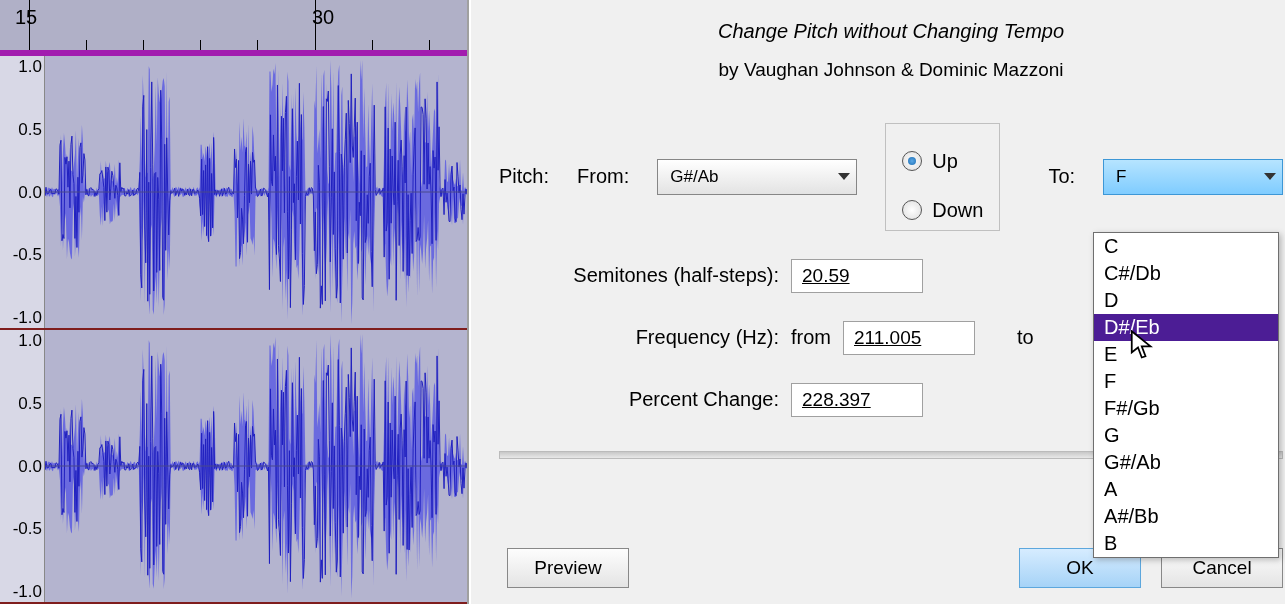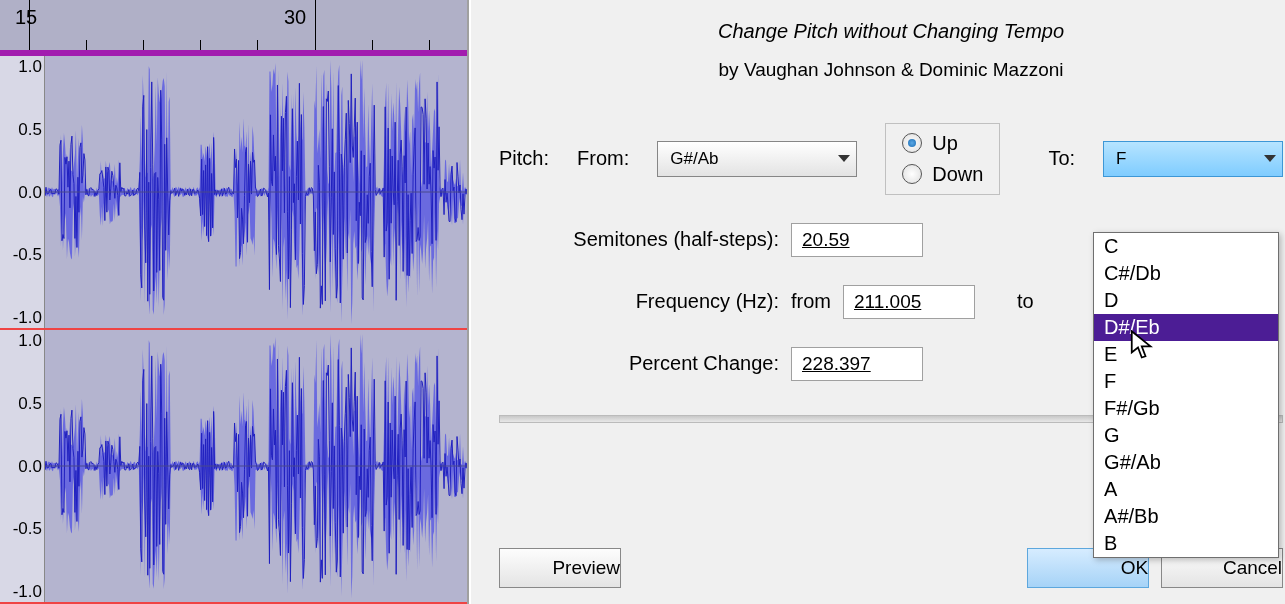--- a/index.html
+++ b/index.html
@@ -3,66 +3,66 @@
 <meta charset="utf-8">
 <style>
 html,body{margin:0;padding:0;font-family:"Segoe UI",Tahoma,Arial,sans-serif;font-size:17px;color:#000;background:#fff;}
 .app{display:flex;width:1285px;height:604px;overflow:hidden;}
 
 .left{flex:0 0 467px;display:flex;flex-direction:column;border-right:2px solid #a0a0a0;background:#c8c8da;}
 .ruler{height:50px;background:#b0b0c7;position:relative;border-bottom:6px solid #a21caf;}
 .ruler-tick{position:absolute;top:0;bottom:0;width:1px;background:#000;}
 .ruler-label{position:absolute;top:6px;font-size:20px;color:#000;}
 .ruler-minor{position:absolute;bottom:0;width:1px;height:10px;background:#000;}
-.track{flex:1;display:flex;border-bottom:2px solid #ef4444;background:#b4b4cf;position:relative;}
+.track{flex:1;display:flex;border-bottom:2px solid #7f1d1d;background:#b4b4cf;position:relative;}
 .yaxis{width:44px;background:#d8d8e6;border-right:1px solid #888;display:flex;flex-direction:column;justify-content:space-between;padding:2px 0;font-size:17px;text-align:right;}
 .yaxis span{display:block;padding-right:2px;line-height:1;}
 .wave{flex:1;position:relative;overflow:hidden;}
 .wave svg{position:absolute;inset:0;width:100%;height:100%;}
 
 .right{flex:1;background:#f0f0f0;border-left:2px solid #fff;padding:20px 28px 10px 28px;position:relative;display:flex;flex-direction:column;}
 .title{font-size:20px;text-align:center;margin-bottom:14px;font-style:italic;}
 .credits{font-size:19px;text-align:center;line-height:1.35;margin-bottom:40px;}
 .row{display:flex;align-items:center;gap:28px;}
 .lbl{font-size:20px;}
 .combo{display:inline-flex;align-items:center;height:34px;border:1px solid #868686;background:linear-gradient(#fff,#e3e3e3);padding:0 6px 0 12px;min-width:180px;justify-content:space-between;}
 .combo .arrow{width:0;height:0;border-left:6px solid transparent;border-right:6px solid transparent;border-top:7px solid #333;margin-left:10px;}
 .combo.to{background:linear-gradient(#b6e4ff,#7fccff);border-color:#3d97d6;min-width:160px;}
 .radio-wrap{border:1px solid #c0c0c0;padding:8px 16px;display:flex;flex-direction:column;gap:8px;}
-.radio-opt{display:flex;align-items:center;gap:10px;font-size:20px;}
+.radio-opt{display:flex;align-items:center;gap:10px;font-size:20px;margin-top:18px;}
 .radio{width:18px;height:18px;border-radius:50%;border:1px solid #555;background:radial-gradient(#fff,#ddd);display:flex;align-items:center;justify-content:center;}
 .radio.checked::after{content:"";width:8px;height:8px;border-radius:50%;background:radial-gradient(#5aa8e6,#1d6db3);}
 .field-row{margin-top:28px;display:flex;align-items:center;gap:12px;}
 .field-label{flex:0 0 280px;text-align:right;font-size:20px;}
 .numbox{border:1px solid #a0a0a0;background:#fff;height:32px;min-width:110px;padding:0 10px;display:flex;align-items:center;font-size:19px;text-decoration:underline;}
 
 .slider{height:6px;background:linear-gradient(#c8c8c8,#e8e8e8);border:1px solid #bbb;margin:34px 0 26px 0;}
 
 .btns{display:flex;justify-content:space-between;align-items:center;margin-top:auto;padding-bottom:6px;}
-.btn{min-width:120px;height:38px;border:1px solid #888;background:linear-gradient(#fdfdfd,#e4e4e4);display:flex;align-items:center;justify-content:flex-end;font-size:19px;}
+.btn{min-width:120px;height:38px;border:1px solid #888;background:linear-gradient(#fdfdfd,#e4e4e4);display:flex;align-items:center;justify-content:center;font-size:19px;margin-left:8px;}
 .btn.ok{background:linear-gradient(#d6ecff,#a6d3f7);border-color:#5da7dd;}
 .btns .right-btns{display:flex;gap:12px;}
 
 .dropdown{position:absolute;top:232px;right:32px;width:184px;background:#fff;border:1px solid #6f6f6f;box-shadow:2px 2px 6px rgba(0,0,0,.25);font-size:20px;z-index:50;}
 .dropdown .opt{padding:2px 10px;white-space:nowrap;}
 .dropdown .opt.hl{background:#4c1d95;color:#fff;}
 
 .cursor{position:absolute;top:330px;left:1130px;pointer-events:none;z-index:60;}
 .cursor svg{width:26px;height:30px;}
 </style>
 </head>
 <body>
 
 <div class="app">
 
   <div class="left">
     <div class="ruler">
       <span class="ruler-label" style="left:15px">15</span>
       <div class="ruler-tick" style="left:29px"></div>
-      <span class="ruler-label" style="left:284px">30</span>
+      <span class="ruler-label" style="left:312px">30</span>
       <div class="ruler-tick" style="left:315px"></div>
       <div class="ruler-minor" style="left:86px"></div>
       <div class="ruler-minor" style="left:143px"></div>
       <div class="ruler-minor" style="left:200px"></div>
       <div class="ruler-minor" style="left:257px"></div>
       <div class="ruler-minor" style="left:372px"></div>
       <div class="ruler-minor" style="left:429px"></div>
     </div>
 
     <div class="track">

